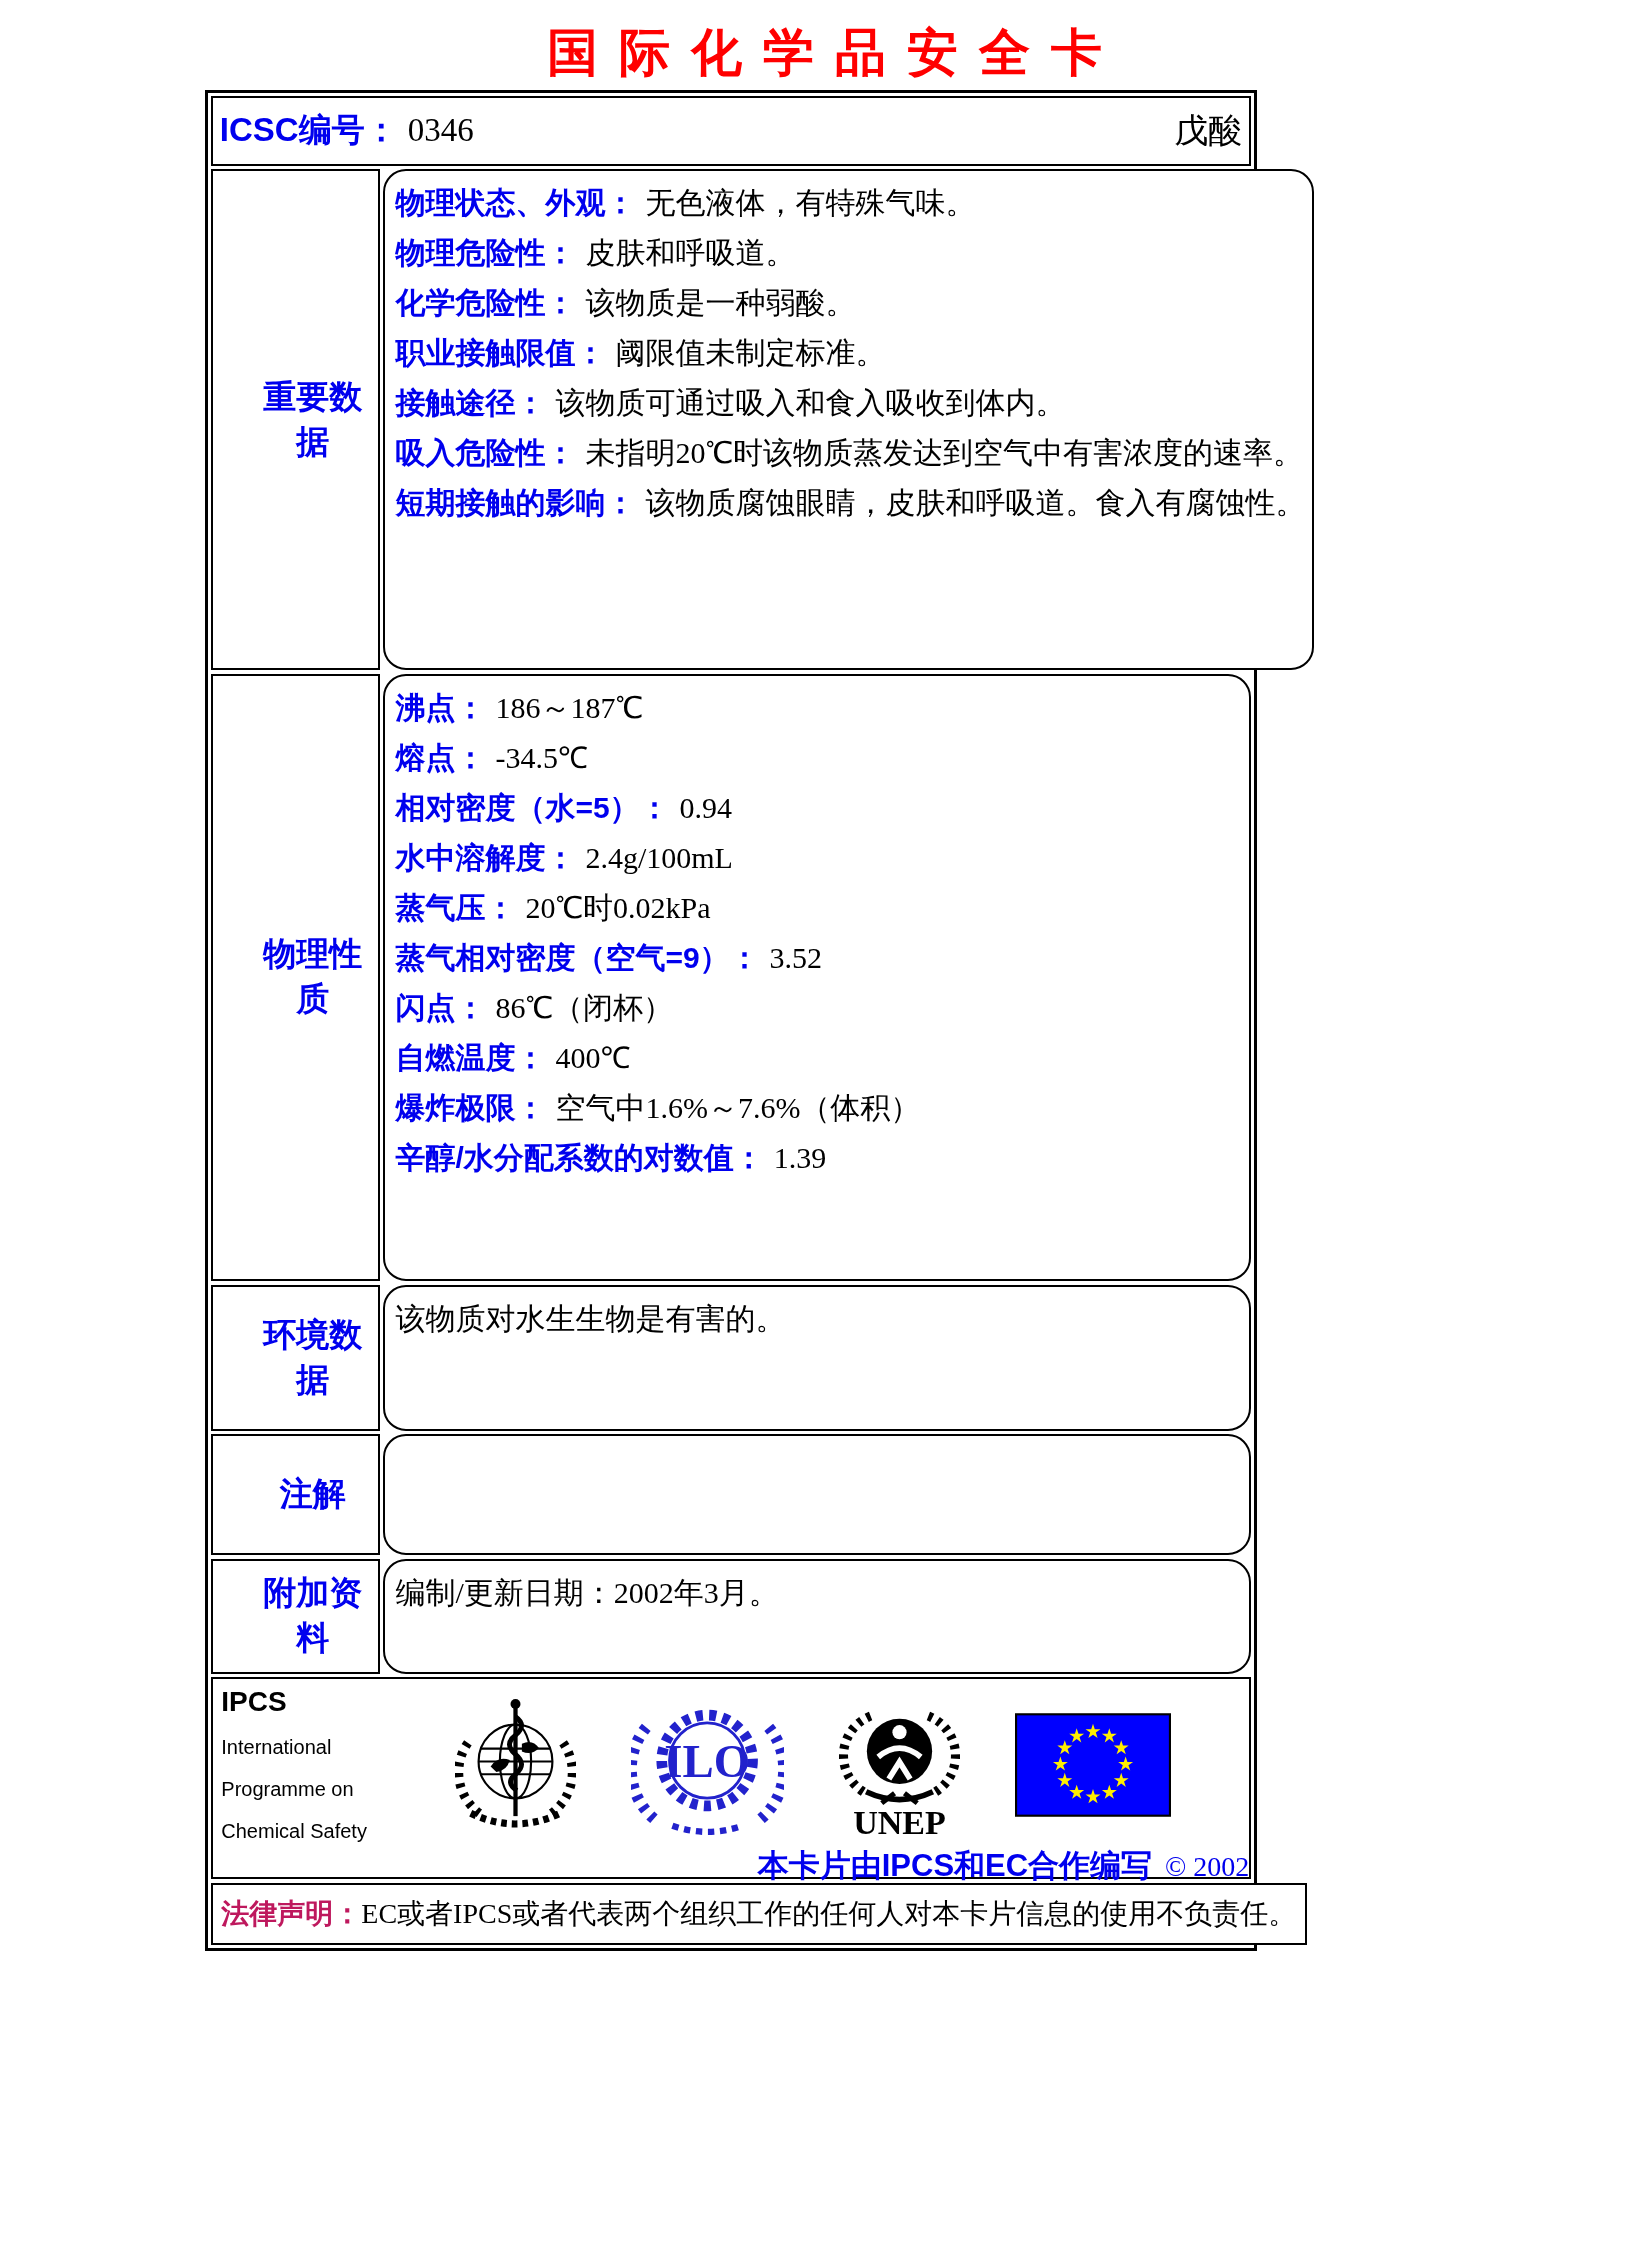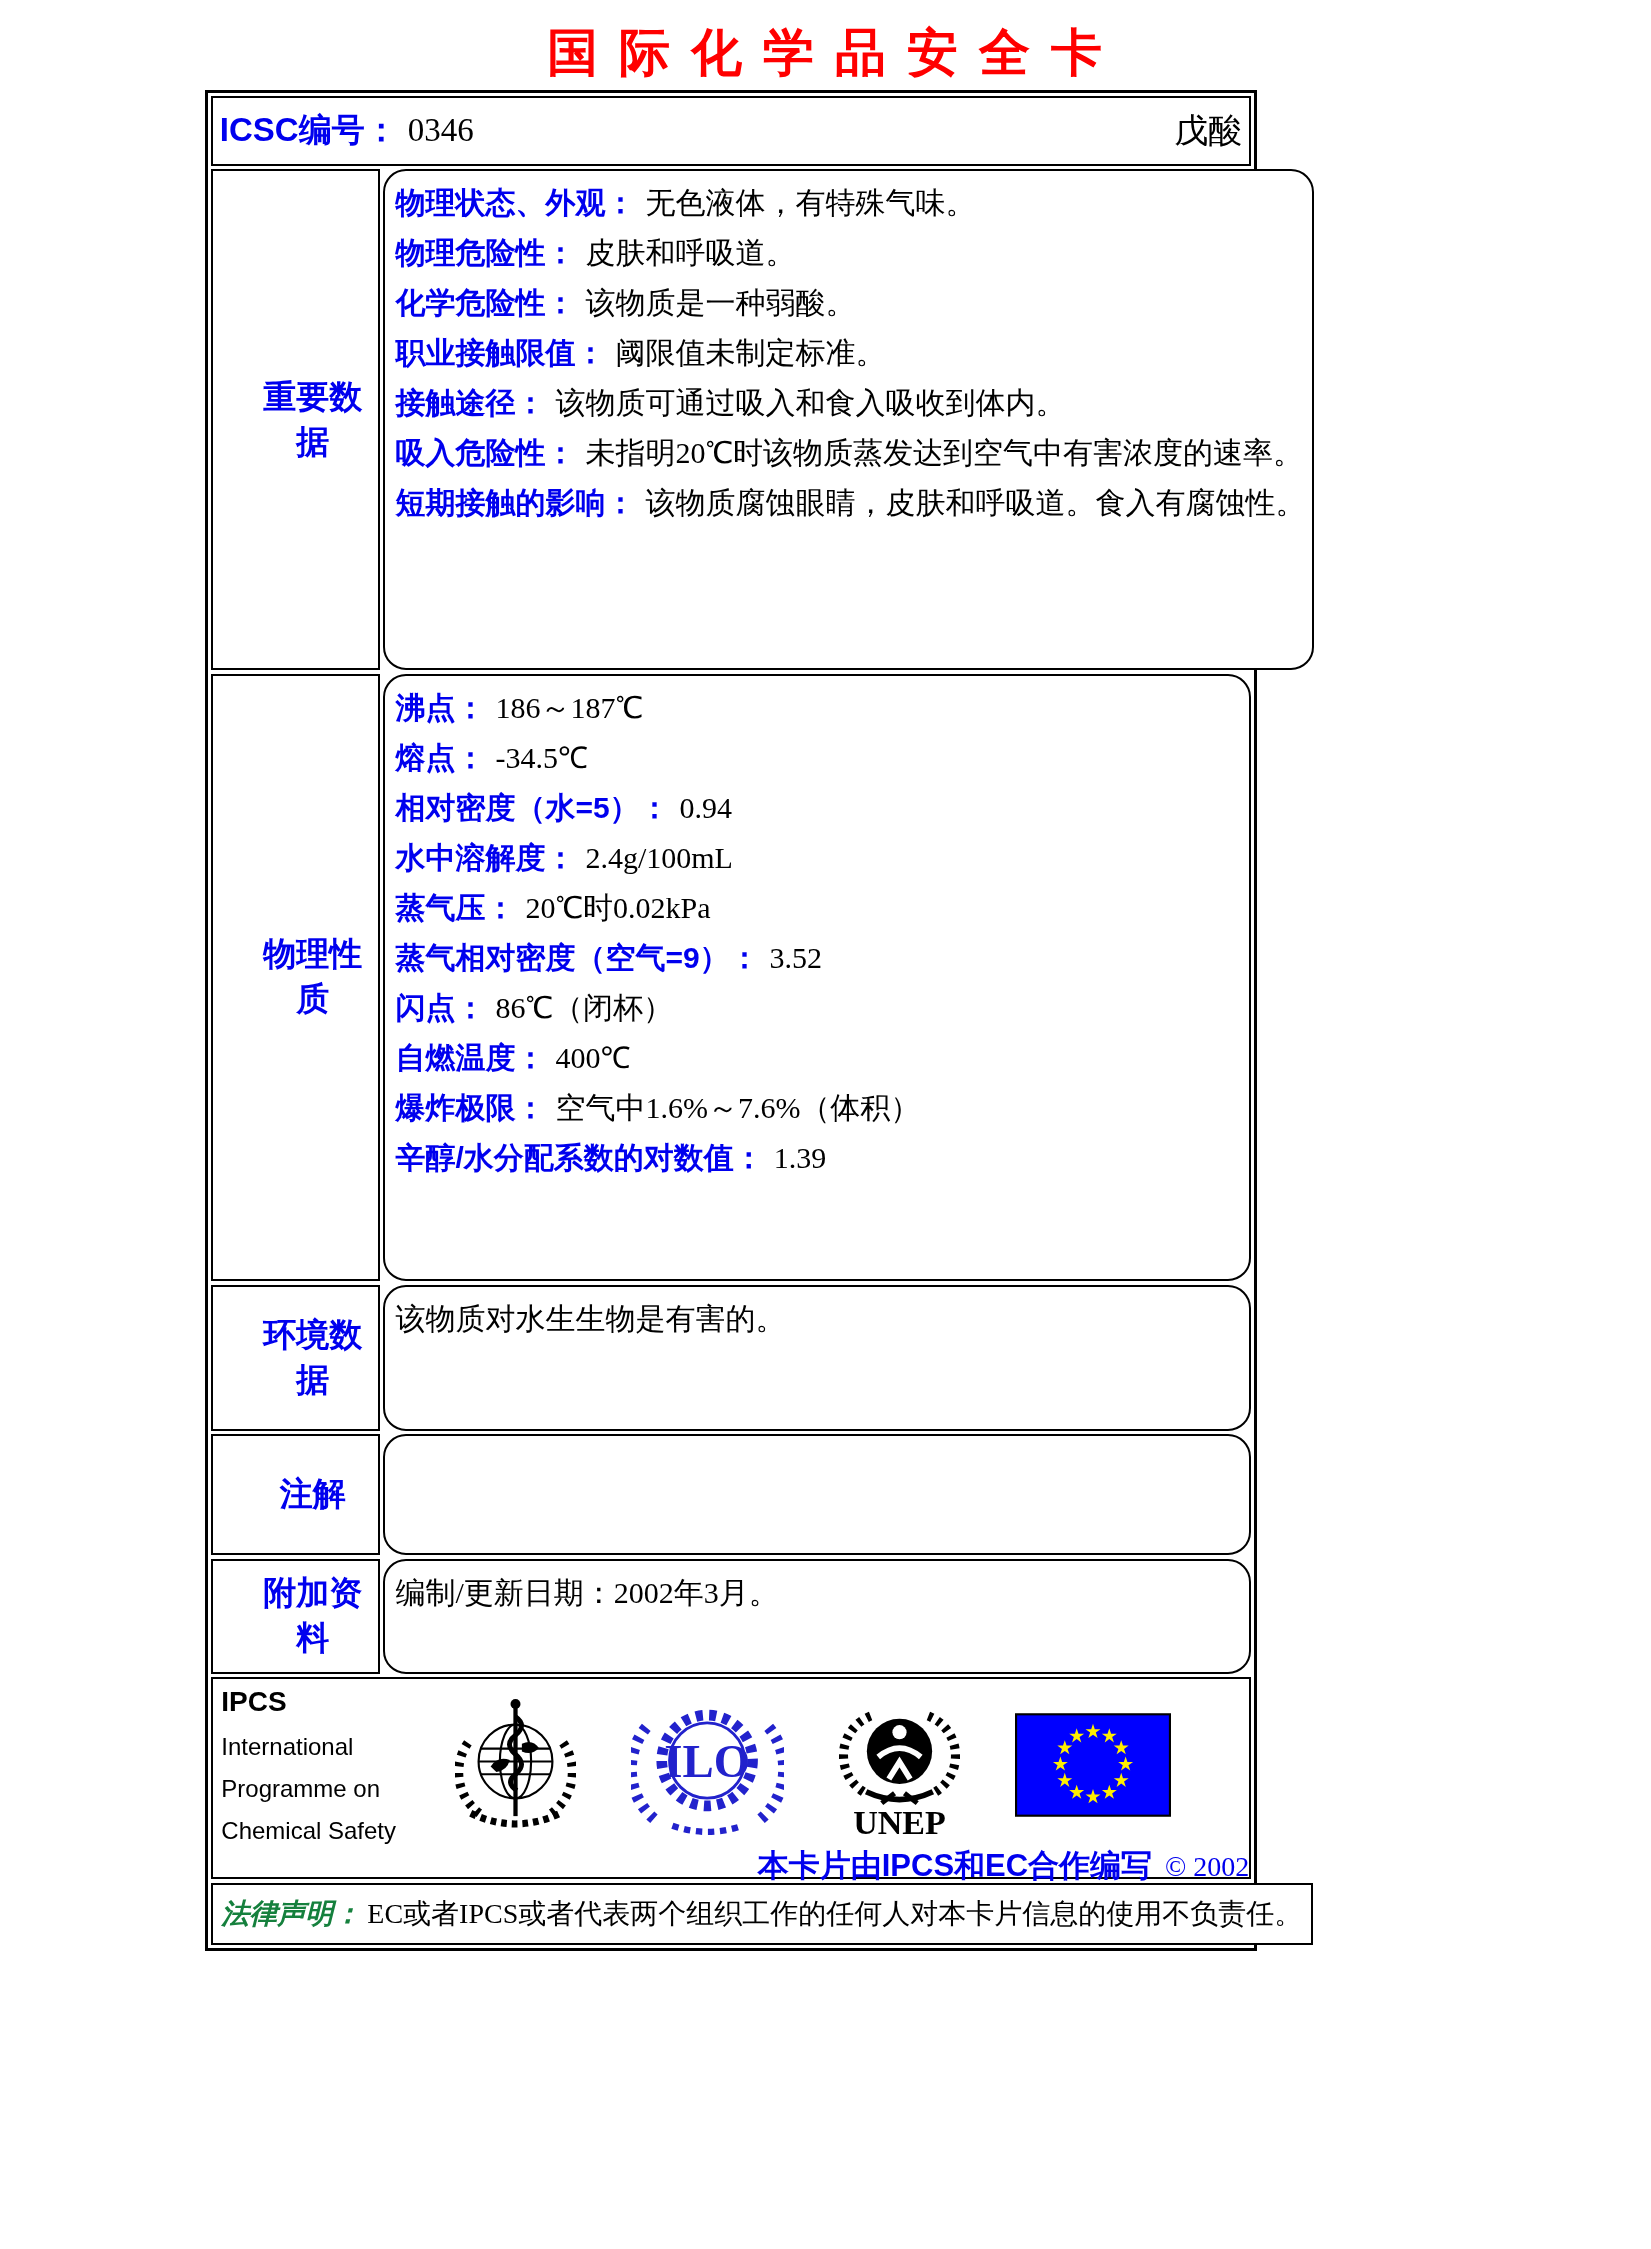--- a/index.html
+++ b/index.html
@@ -40,37 +40,37 @@
   }
   .content-cell{flex:1;padding:7px 7px 0 10px;font-size:30px;border-radius:23px;}
   .line{line-height:50px;white-space:nowrap;}
   .footer-cell{flex:1;height:202px;display:flex;flex-direction:column;}
   .logos{
     flex:1;display:flex;align-items:center;justify-content:space-between;
     padding:5.7px 78px 0 8.5px;
   }
   .ipcs-block{font-family:"Liberation Sans", sans-serif;width:178px;}
   .ipcs-acronym{font-size:28px;font-weight:bold;line-height:34px;}
-  .ipcs-line{font-size:24px;line-height:28px;margin-top:14px;}
+  .ipcs-line{font-size:20px;line-height:28px;margin-top:14px;}
   .unep-wrap{display:flex;flex-direction:column;align-items:center;}
   .caption{
     text-align:right;padding-bottom:7px;font-size:31px;
   }
   .caption .cap-main{
     color:var(--blue);font-weight:bold;font-family:"Liberation Sans", sans-serif;
   }
   .caption .cap-copy{
     color:var(--blue);font-weight:normal;font-family:"Liberation Serif", serif;
     font-size:28px;margin-left:12.8px;
   }
   .legal-cell{
     flex:1;height:62px;display:flex;align-items:center;padding:0 8.5px;font-size:28px;
     white-space:nowrap;
   }
-  .legal-cell .lbl{color:#15803d;margin-right:6px;font-style:italic;}
+  .legal-cell .lbl{color:#be185d;margin-right:0;}
   svg{display:block;}
 </style>
 </head>
 <body>
 
 <div class="title">国际化学品安全卡</div>
 
 <div class="card">
 
   <div class="row">

